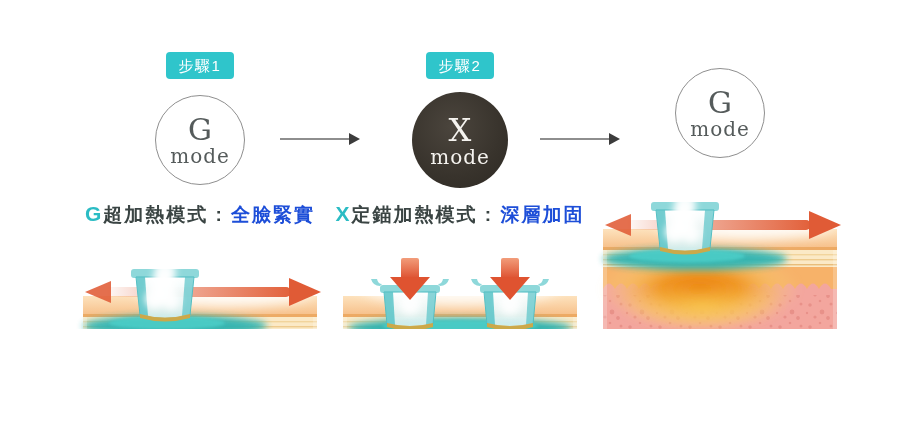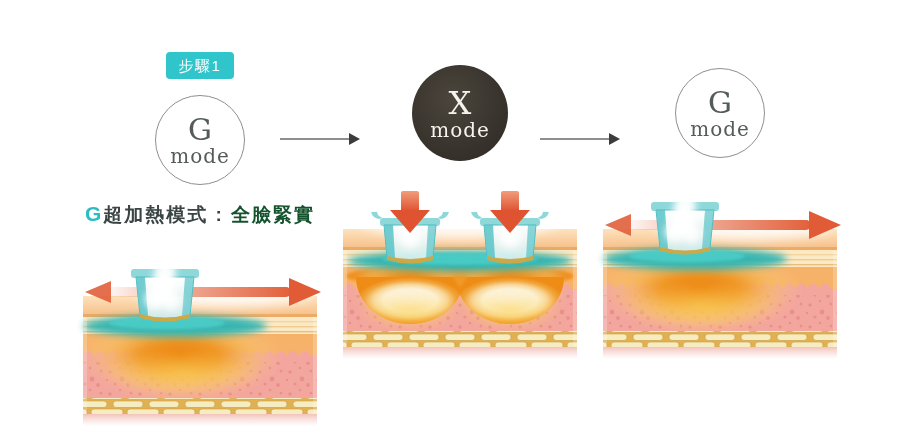--- a/index.html
+++ b/index.html
@@ -1,34 +1,34 @@
 <!DOCTYPE html>
 <html><head>
 <meta charset="utf-8">
 <style>
   html,body{margin:0;padding:0;background:#fff;}
-  .canvas{position:relative;width:920px;height:441px;background:#ffffff;overflow:hidden;
+  .canvas{position:relative;width:920px;height:329px;background:#ffffff;overflow:hidden;
           font-family:"Liberation Sans",sans-serif;}
   .cols{display:flex;width:780px;margin:0 auto;padding-top:52px;}
   .step-col{width:260px;display:flex;flex-direction:column;align-items:center;}
   .badge{background:#2fc5cb;color:#fff;font-size:15px;line-height:19px;padding:4px 13px;
          border-radius:4px;letter-spacing:1.5px;}
   .circle-wrap{height:96px;margin-top:13px;display:flex;align-items:center;justify-content:center;}
   .circle{border-radius:50%;display:flex;flex-direction:column;align-items:center;
           justify-content:center;font-family:"DejaVu Serif","Liberation Serif",serif;}
   .circle.outline{width:88px;height:88px;border:1px solid #8f8f8f;background:#fff;color:#555b5b;}
   .circle.dark{width:96px;height:96px;border:none;color:#f5f3ef;
                background:radial-gradient(circle at 42% 36%, #4b453d 0%, #38332c 60%, #2d2923 100%);}
   .mode-letter{font-size:30px;line-height:1;}
   .circle.dark .mode-letter{font-size:32px;}
   .mode-word{font-size:20px;line-height:1;margin-top:1px;letter-spacing:1px;}
   .step-label{margin-top:14px;font-size:19px;font-weight:bold;letter-spacing:2px;
               white-space:nowrap;color:#3a4443;}
   .step-label .prefix{color:#2bbcc4;font-size:21px;}
-  .step-label .hl{color:#14532d;}
+  .step-label .hl{color:#1d4ed8;}
   .illus{margin-top:28px;width:250px;height:172px;}
   .flow-arrow{position:absolute;top:138px;width:70px;height:2px;background:#8e8e8e;}
   .flow-arrow .head{position:absolute;right:-10px;top:-5px;width:0;height:0;
       border-left:11px solid #3c3c3c;border-top:6px solid transparent;border-bottom:6px solid transparent;}
 </style>
 </head>
 <body>
 
 <svg width="0" height="0" style="position:absolute" aria-hidden="true">
   <defs>
@@ -163,26 +163,28 @@
       <circle cx="88" cy="30" r="13" opacity="0.95"></circle>
       <circle cx="80" cy="43" r="10" opacity="0.95"></circle>
       <circle cx="96" cy="45" r="9" opacity="0.9"></circle>
     </g>
   </g>
 </svg>
 </div>
     </section>
 
     <section class="step-col">
+      <div class="badge">步驟2</div>
       <div class="circle-wrap">
         <div class="circle dark">
           <span class="mode-letter">X</span>
           <span class="mode-word">mode</span>
         </div>
       </div>
+      <div class="step-label"><span class="prefix">X</span><span>定錨加熱模式 : </span><span class="hl">深層加固</span></div>
       <div class="illus">
 <svg viewBox="0 0 250 172" width="250" height="172">
   <g>
     <rect x="8" y="40" width="234" height="18" fill="url(#topGrad)"></rect>
     <rect x="8" y="58" width="234" height="3" fill="#edaa64"></rect>
     <rect x="8" y="61" width="234" height="97" fill="#fbe9c6"></rect>
     <rect x="8" y="65" width="234" height="1.4" fill="#f2d49c"></rect>
     <rect x="8" y="70" width="234" height="1.4" fill="#eecb8e"></rect>
     <rect x="8" y="75" width="234" height="1.4" fill="#e9bd7a"></rect>
     <rect x="8" y="78" width="234" height="24" fill="#f7b269"></rect>

